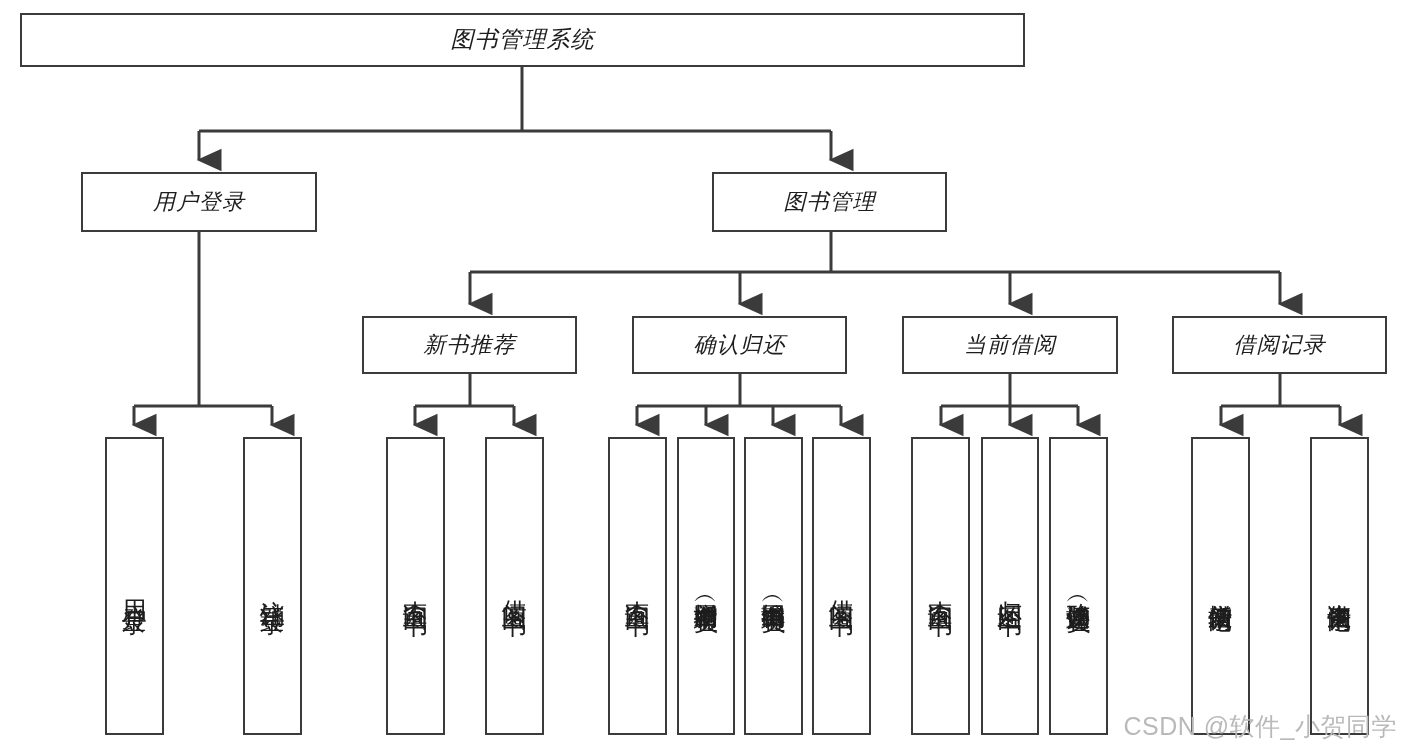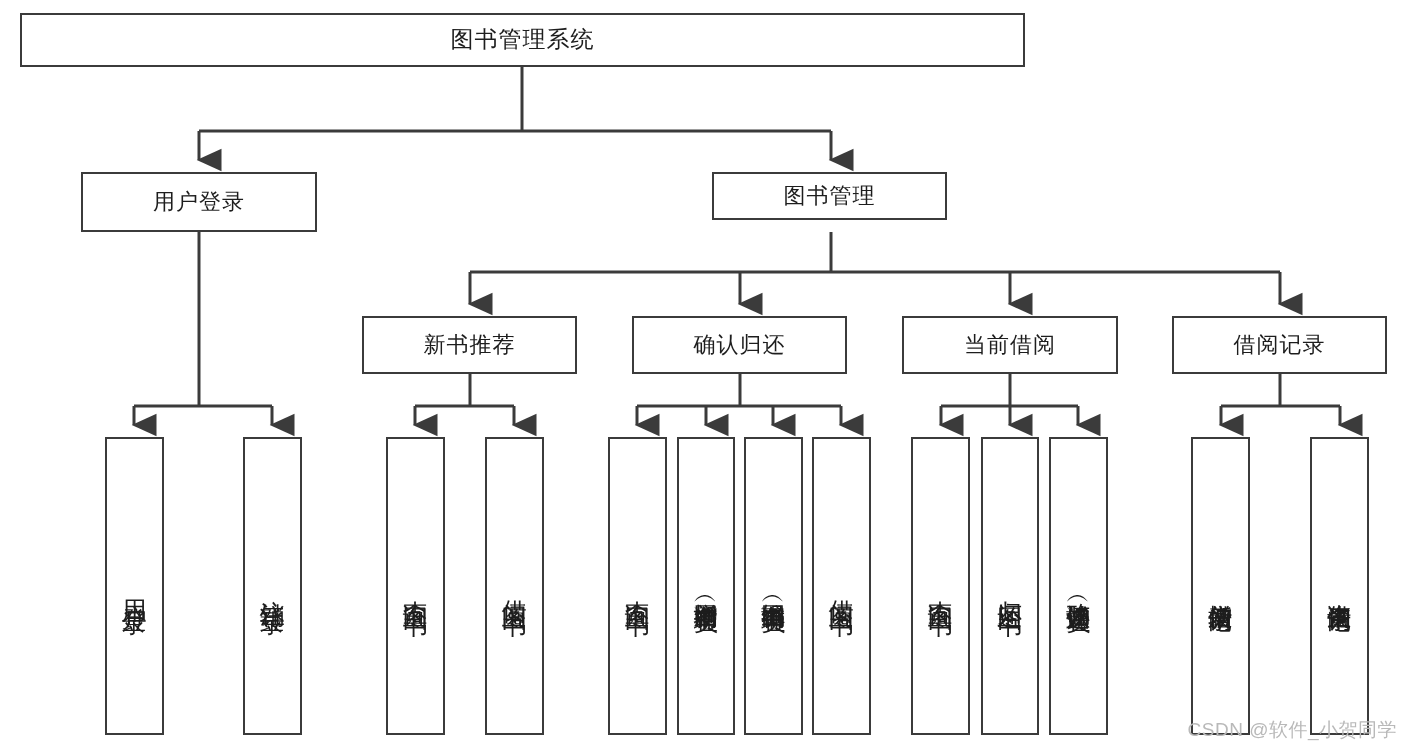--- a/index.html
+++ b/index.html
@@ -33,20 +33,21 @@
     display:block;
     text-align:center;
     letter-spacing:1px;
     user-select:none;
   }
   
   .node.horiz .node-label{
     font-size:22px;
     line-height:1.2;
     white-space:nowrap;
+    font-style:italic;
   }
   .node.root .node-label{font-size:23px;}
   
   .node.vert{
     align-items:center;
     justify-content:center;
     padding-top:4px;
   }
   .node.vert .node-label{
     writing-mode:vertical-rl;
@@ -58,21 +59,21 @@
     max-height:292px;
   }
   .node.vert.tight .node-label{
     font-size:24px;
     letter-spacing:1px;
   }
   .watermark{
     position:absolute;
     right:8px;
     bottom:4px;
-    font-size:19px;
+    font-size:25px;
     color:#b9b9b9;
     letter-spacing:0.5px;
     white-space:nowrap;
     z-index:5;
     user-select:none;
   }
 </style>
 </head>
 <body>
 
@@ -128,21 +129,21 @@
     </g>
   </svg>
 
   <div class="node horiz root" style="left:20px;top:13px;width:1005px;height:54px;">
     <span class="node-label">图书管理系统</span>
   </div>
 
   <div class="node horiz" style="left:81px;top:172px;width:236px;height:60px;">
     <span class="node-label">用户登录</span>
   </div>
-  <div class="node horiz" style="left:712px;top:172px;width:235px;height:48px;">
+  <div class="node horiz" style="left:712px;top:172px;width:235px;height:60px;">
     <span class="node-label">图书管理</span>
   </div>
 
   <div class="node horiz" style="left:362px;top:316px;width:215px;height:58px;">
     <span class="node-label">新书推荐</span>
   </div>
   <div class="node horiz" style="left:632px;top:316px;width:215px;height:58px;">
     <span class="node-label">确认归还</span>
   </div>
   <div class="node horiz" style="left:1172px;top:316px;width:215px;height:58px;">

